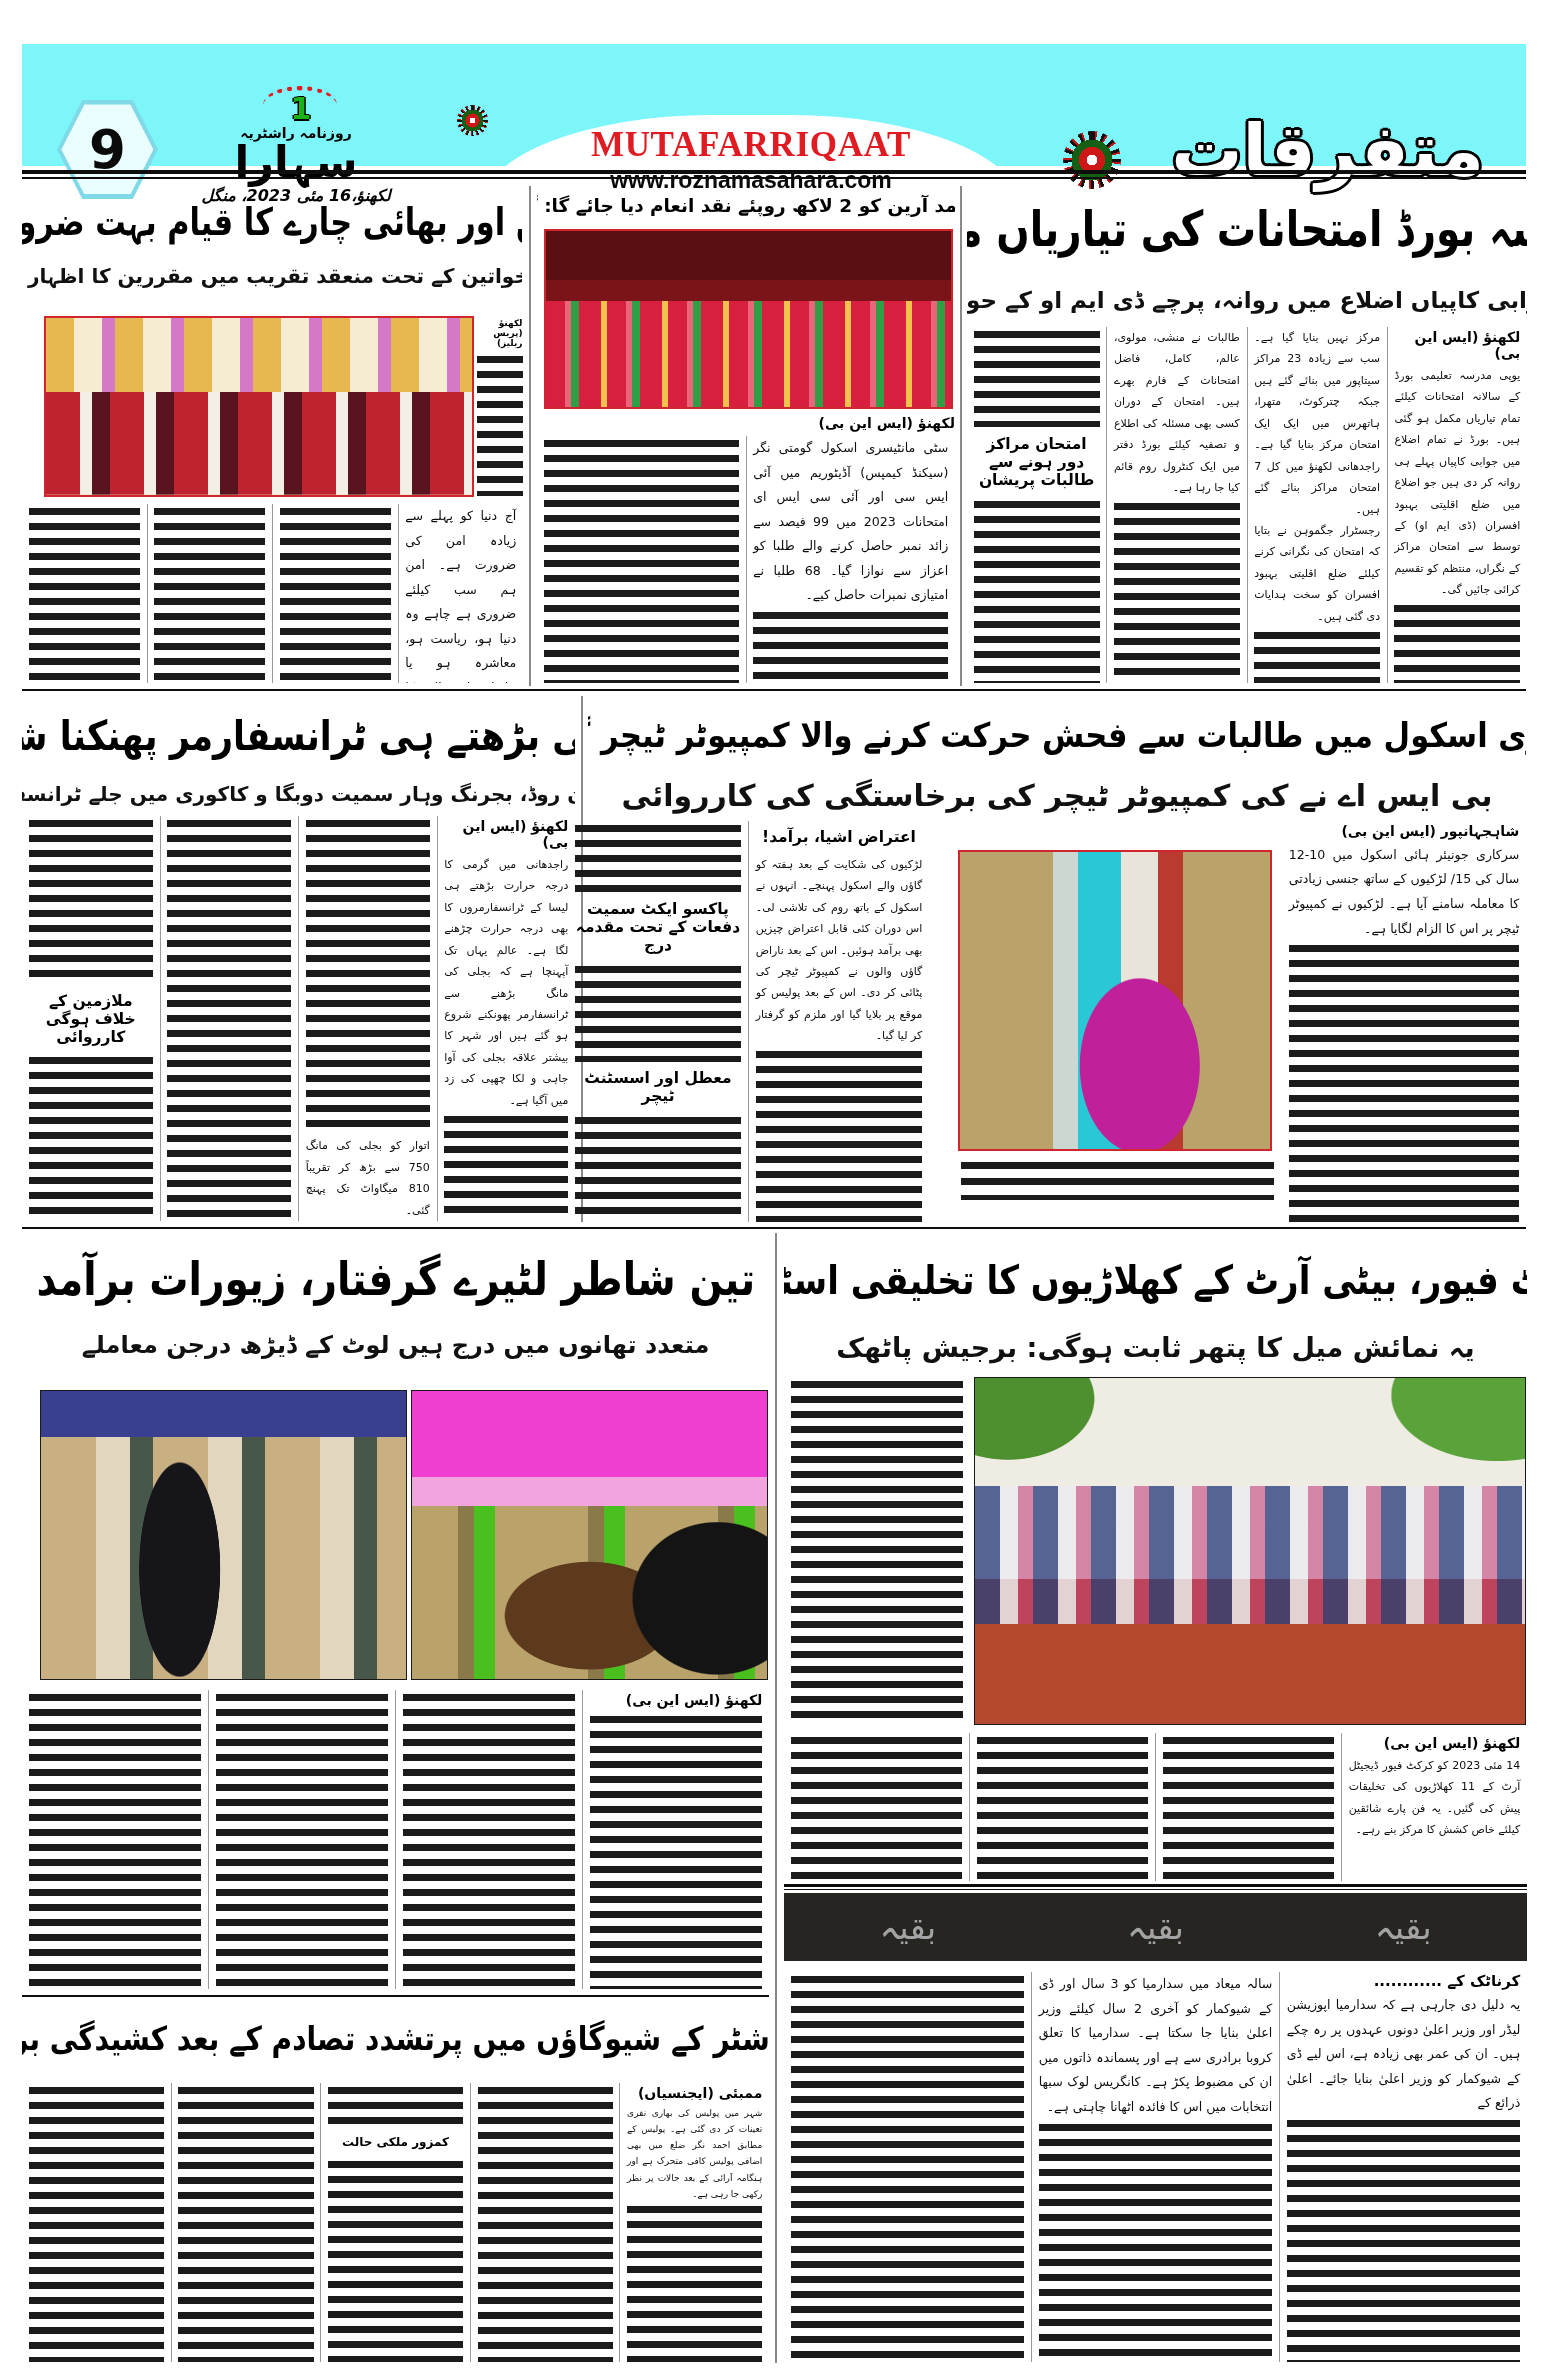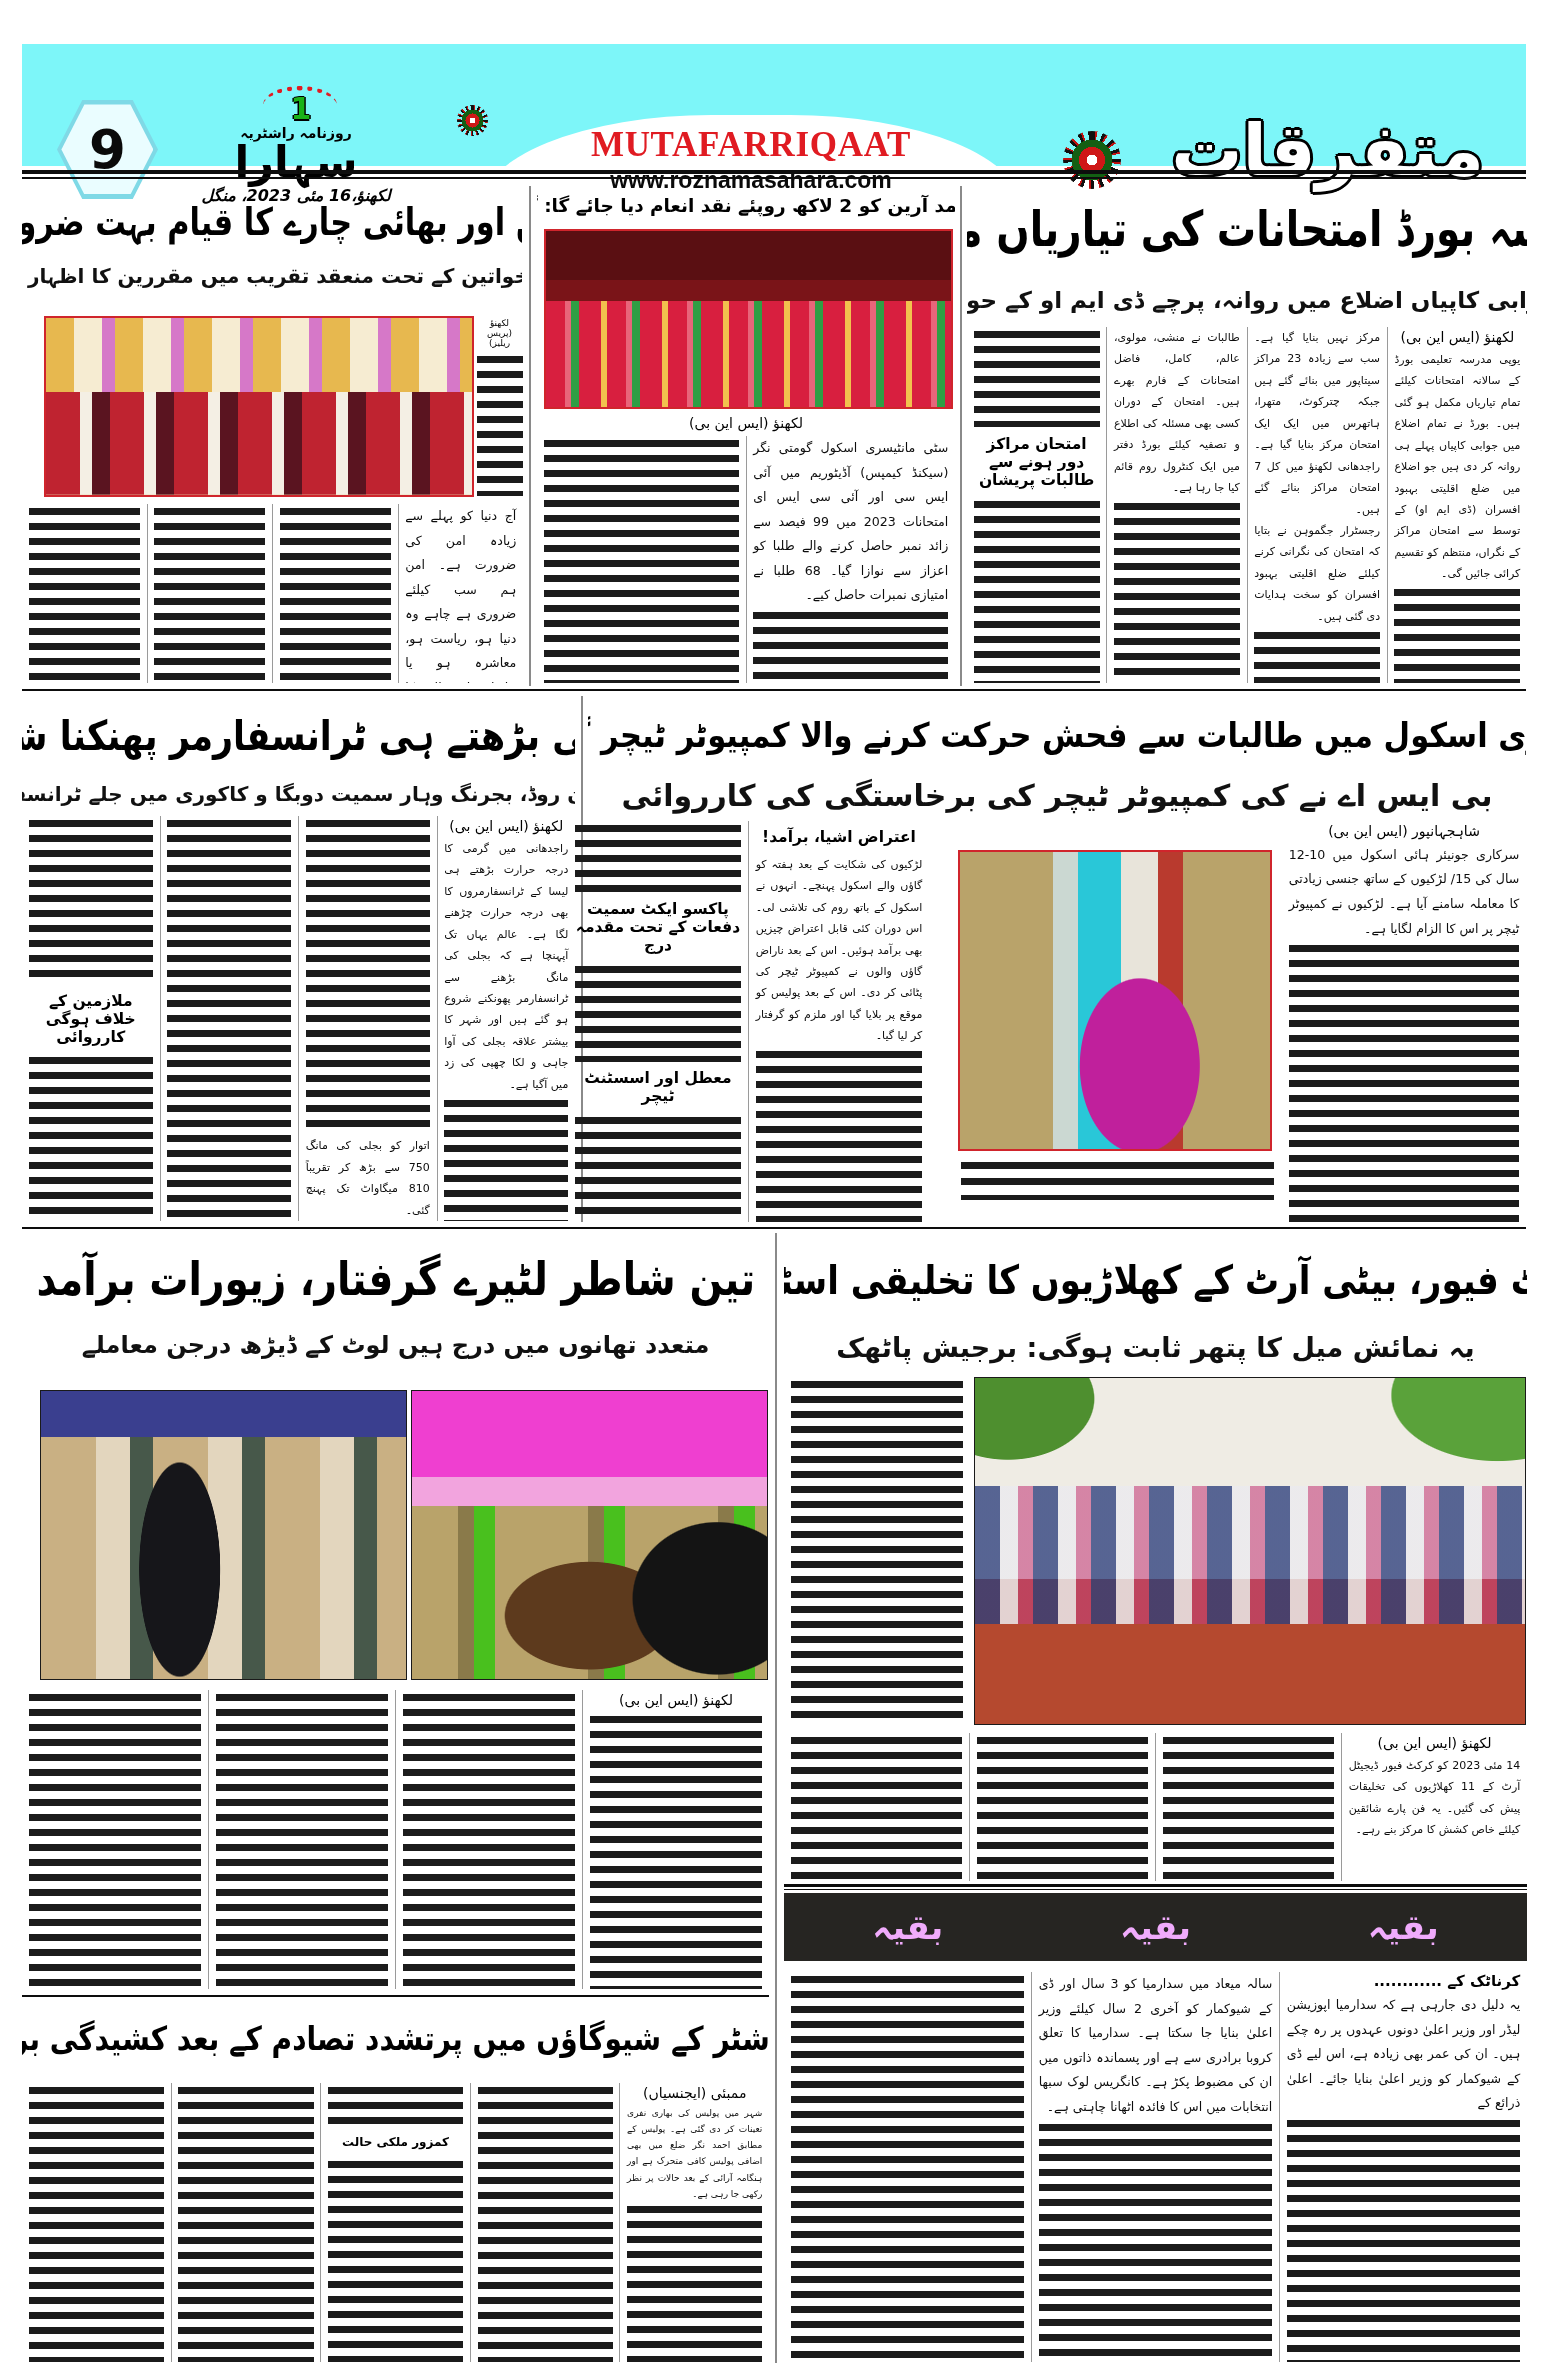--- a/index.html
+++ b/index.html
@@ -41,21 +41,21 @@
   .cx90 span{display:inline-block;transform:scaleX(.9);}
   .sub{position:absolute;display:flex;align-items:center;justify-content:center;direction:rtl;
        font-weight:bold;color:#111;text-align:center;white-space:nowrap;overflow:hidden;}
   
   .cols{position:absolute;display:flex;direction:rtl;}
   .col{flex:1;display:flex;flex-direction:column;overflow:hidden;padding:0 6.7px;}
   .col:not(:last-child){border-left:0.7px solid #9a9a9a;}
   .exc{font-size:12.6px;line-height:1.95;text-align:justify;direction:rtl;color:#0d0d0d;}
   .exc-sm{font-size:9px;line-height:1.8;}
   .fill{flex:1;margin-top:4.4px;background:repeating-linear-gradient(to bottom,#1b1b1b 0 6.7px,transparent 6.7px 15px);}
-  .dl{font-weight:normal;text-align:center;font-size:14px;direction:rtl;color:#000;margin:1.5px 0 4.4px;}
+  .dl{font-weight:bold;font-size:14px;direction:rtl;color:#000;margin:1.5px 0 4.4px;}
   .ih{font-weight:bold;text-align:center;font-size:15.5px;direction:rtl;color:#000;margin:7.4px 0;}
   
   .photo{position:absolute;border:2.2px solid #d0252c;}
   .bdk{border:1.5px solid #1a1a1a;}
   .ph-women{background:
      repeating-linear-gradient(90deg,#e7b84f 0 28px,#f6ecd2 28px 56px,#d678c8 56px 69px) 0 0/100% 42% no-repeat,
      radial-gradient(44px 30px at 12% 8%,#3f7d22 0 60%,transparent 61%),
      repeating-linear-gradient(90deg,#bf2330 0 34px,#f4efe4 34px 46px,#5a1420 46px 64px) 0 100%/100% 58% no-repeat,#e9d9a8;}
   .ph-cms{background:
      linear-gradient(180deg,#5a0f12 0 28%,#7a1418 28% 40%,rgba(0,0,0,0) 40%),
@@ -74,21 +74,21 @@
      repeating-linear-gradient(90deg,#b9a36a 0 46px,#8a7a4a 46px 62px,#49c01e 62px 83px,#b9a36a 83px 130px),#caa96f;}
   .ph-cricket{background:
      radial-gradient(126px 89px at 6% 6%,#4e8f2f 0 68%,transparent 69%),
      radial-gradient(155px 96px at 95% 5%,#5aa23a 0 68%,transparent 69%),
      repeating-linear-gradient(90deg,rgba(44,62,124,.78) 0 25px,rgba(235,234,238,.85) 25px 43px,rgba(196,64,124,.6) 43px 58px) 0 52%/100% 40% no-repeat,
      linear-gradient(180deg,#efece4 0 58%,#b5492f 58% 100%);}
   .caplines{height:38px;margin:4.4px 3px 0;background:repeating-linear-gradient(to bottom,#1b1b1b 0 6.7px,transparent 6.7px 16.3px);}
   
   .baq{position:absolute;left:784px;top:1893px;width:743px;height:68px;background:#262522;
        display:flex;direction:rtl;align-items:center;justify-content:space-around;}
-  .baq span{color:#f0abfc;font-weight:bold;font-size:34px;direction:rtl;}
+  .baq span{color:#a3a3a3;font-weight:normal;font-size:34px;direction:rtl;}
   .lead-bold{font-weight:bold;font-size:15px;direction:rtl;text-align:right;color:#000;margin-bottom:3px;}
 </style>
 </head>
 <body>
 
 <div id="page">
 
   <div class="mast">
     <div class="hexo">
       <div class="hexi">9</div>

